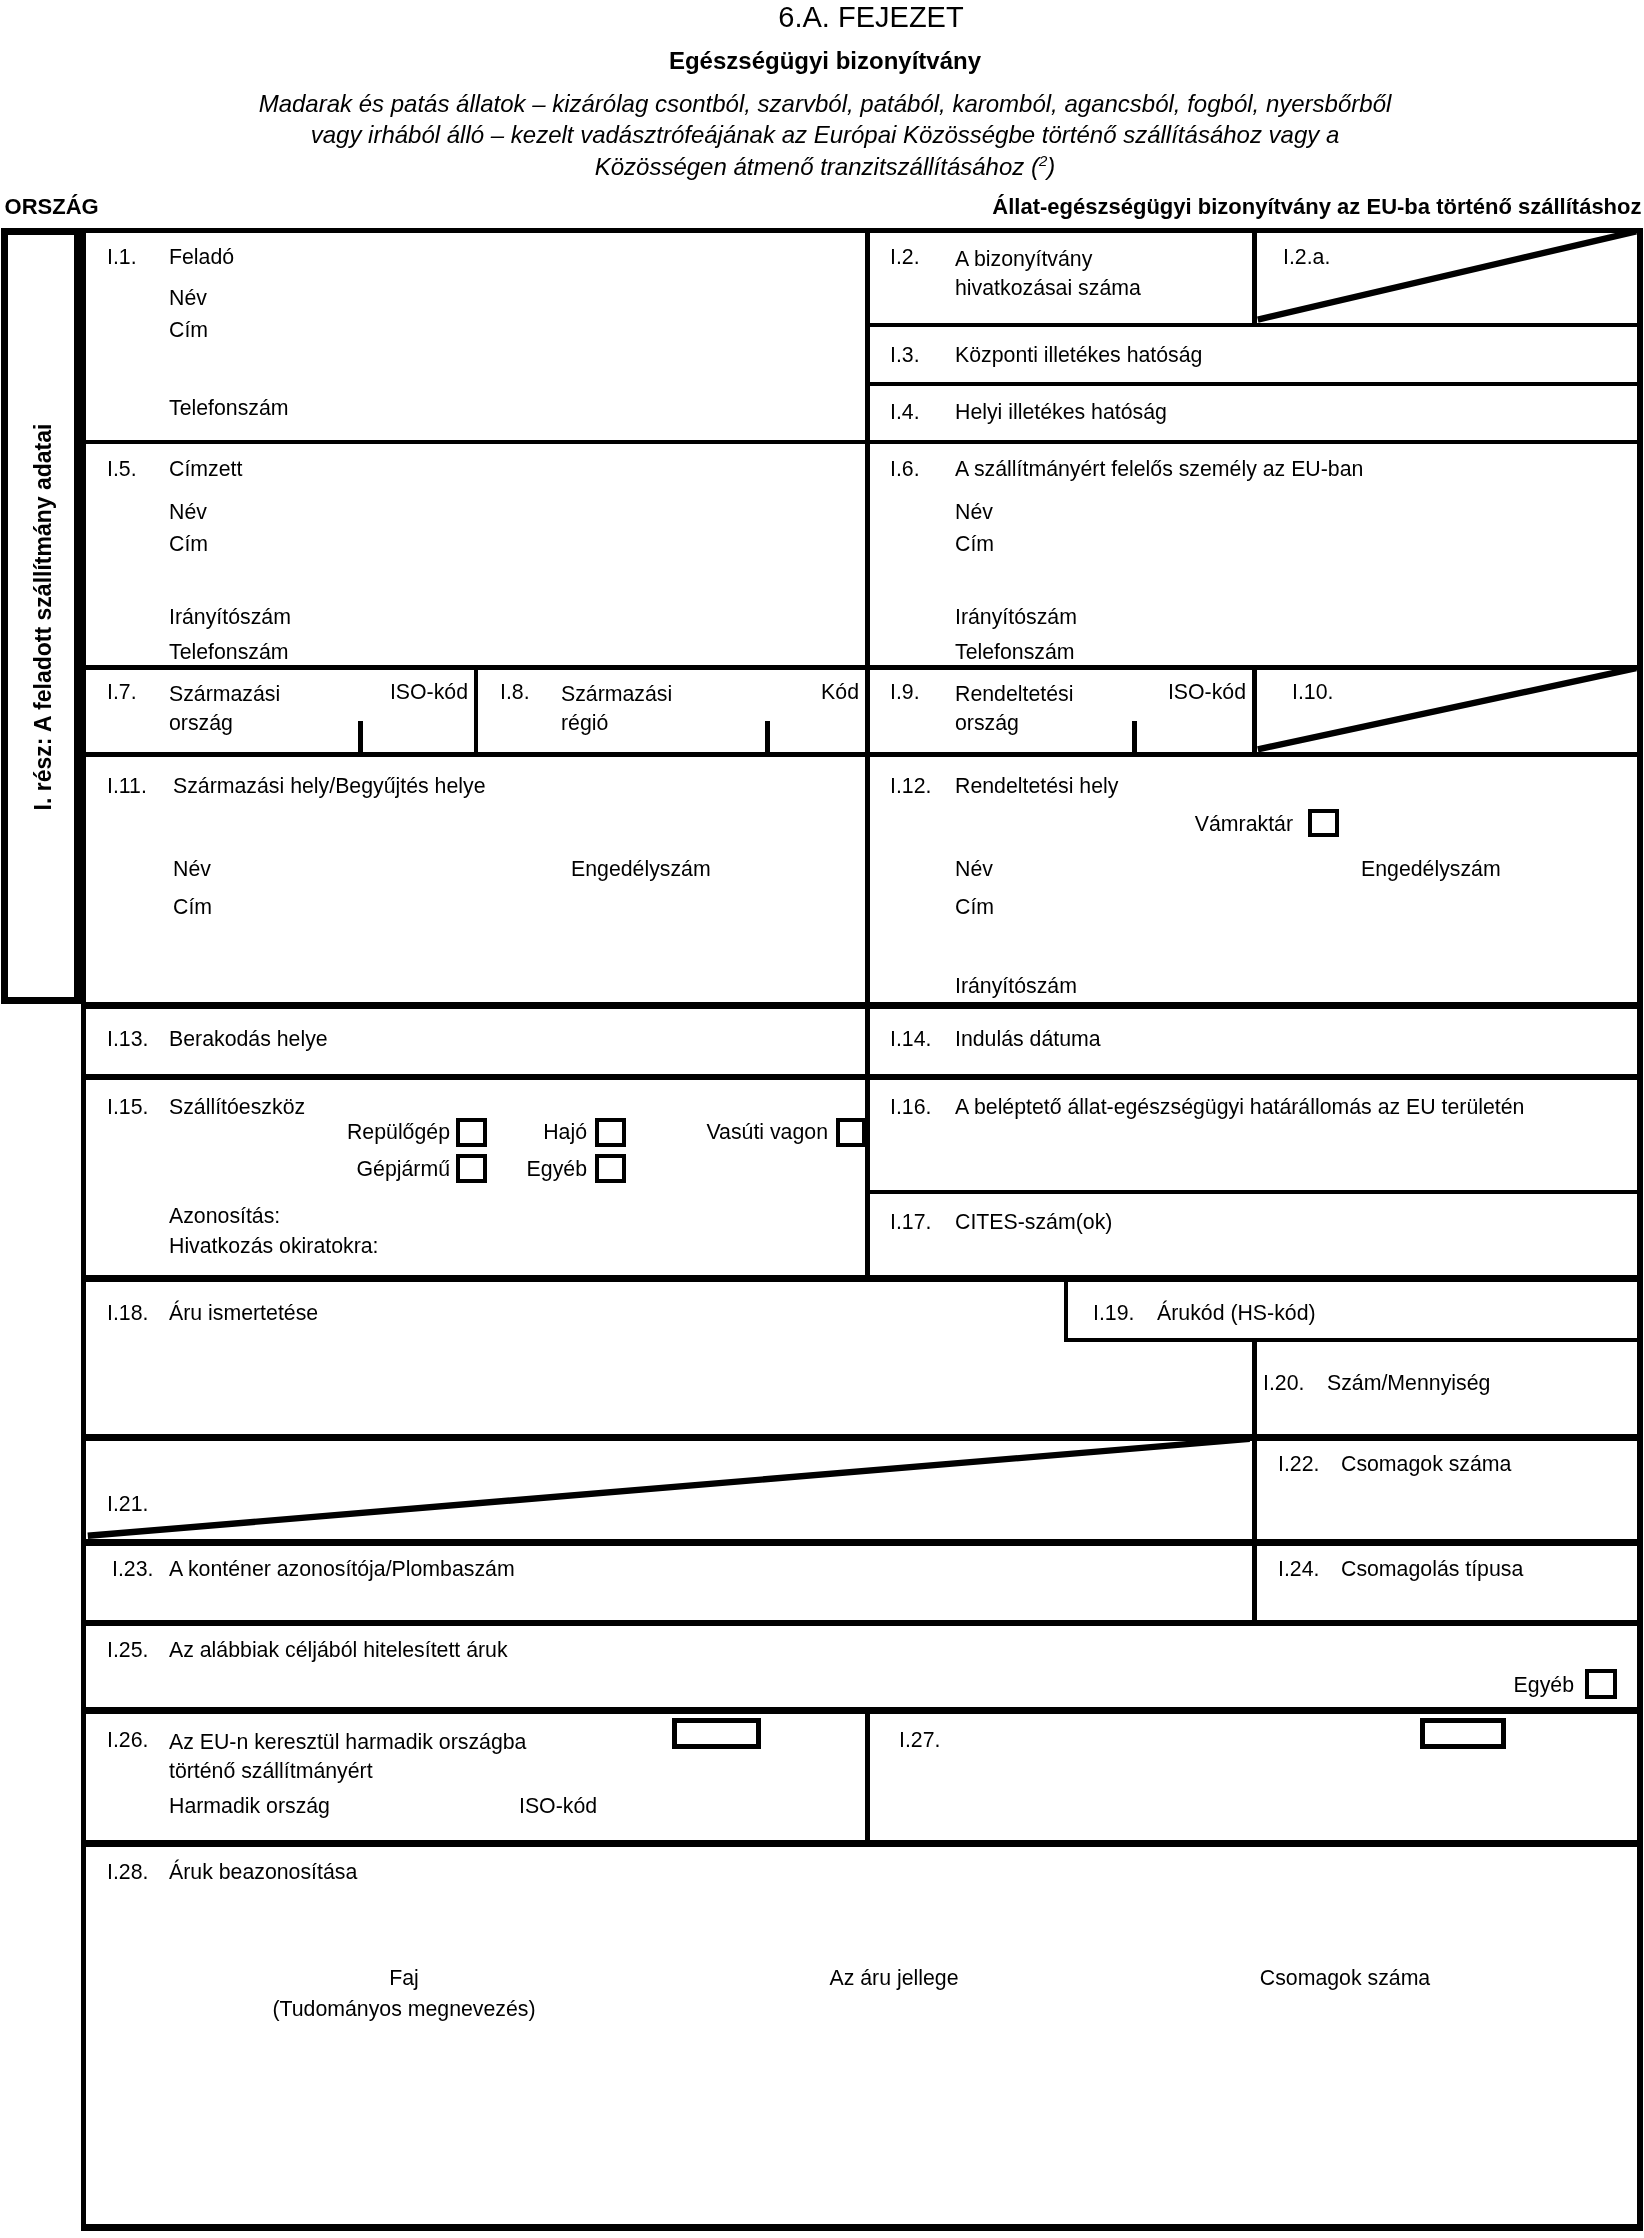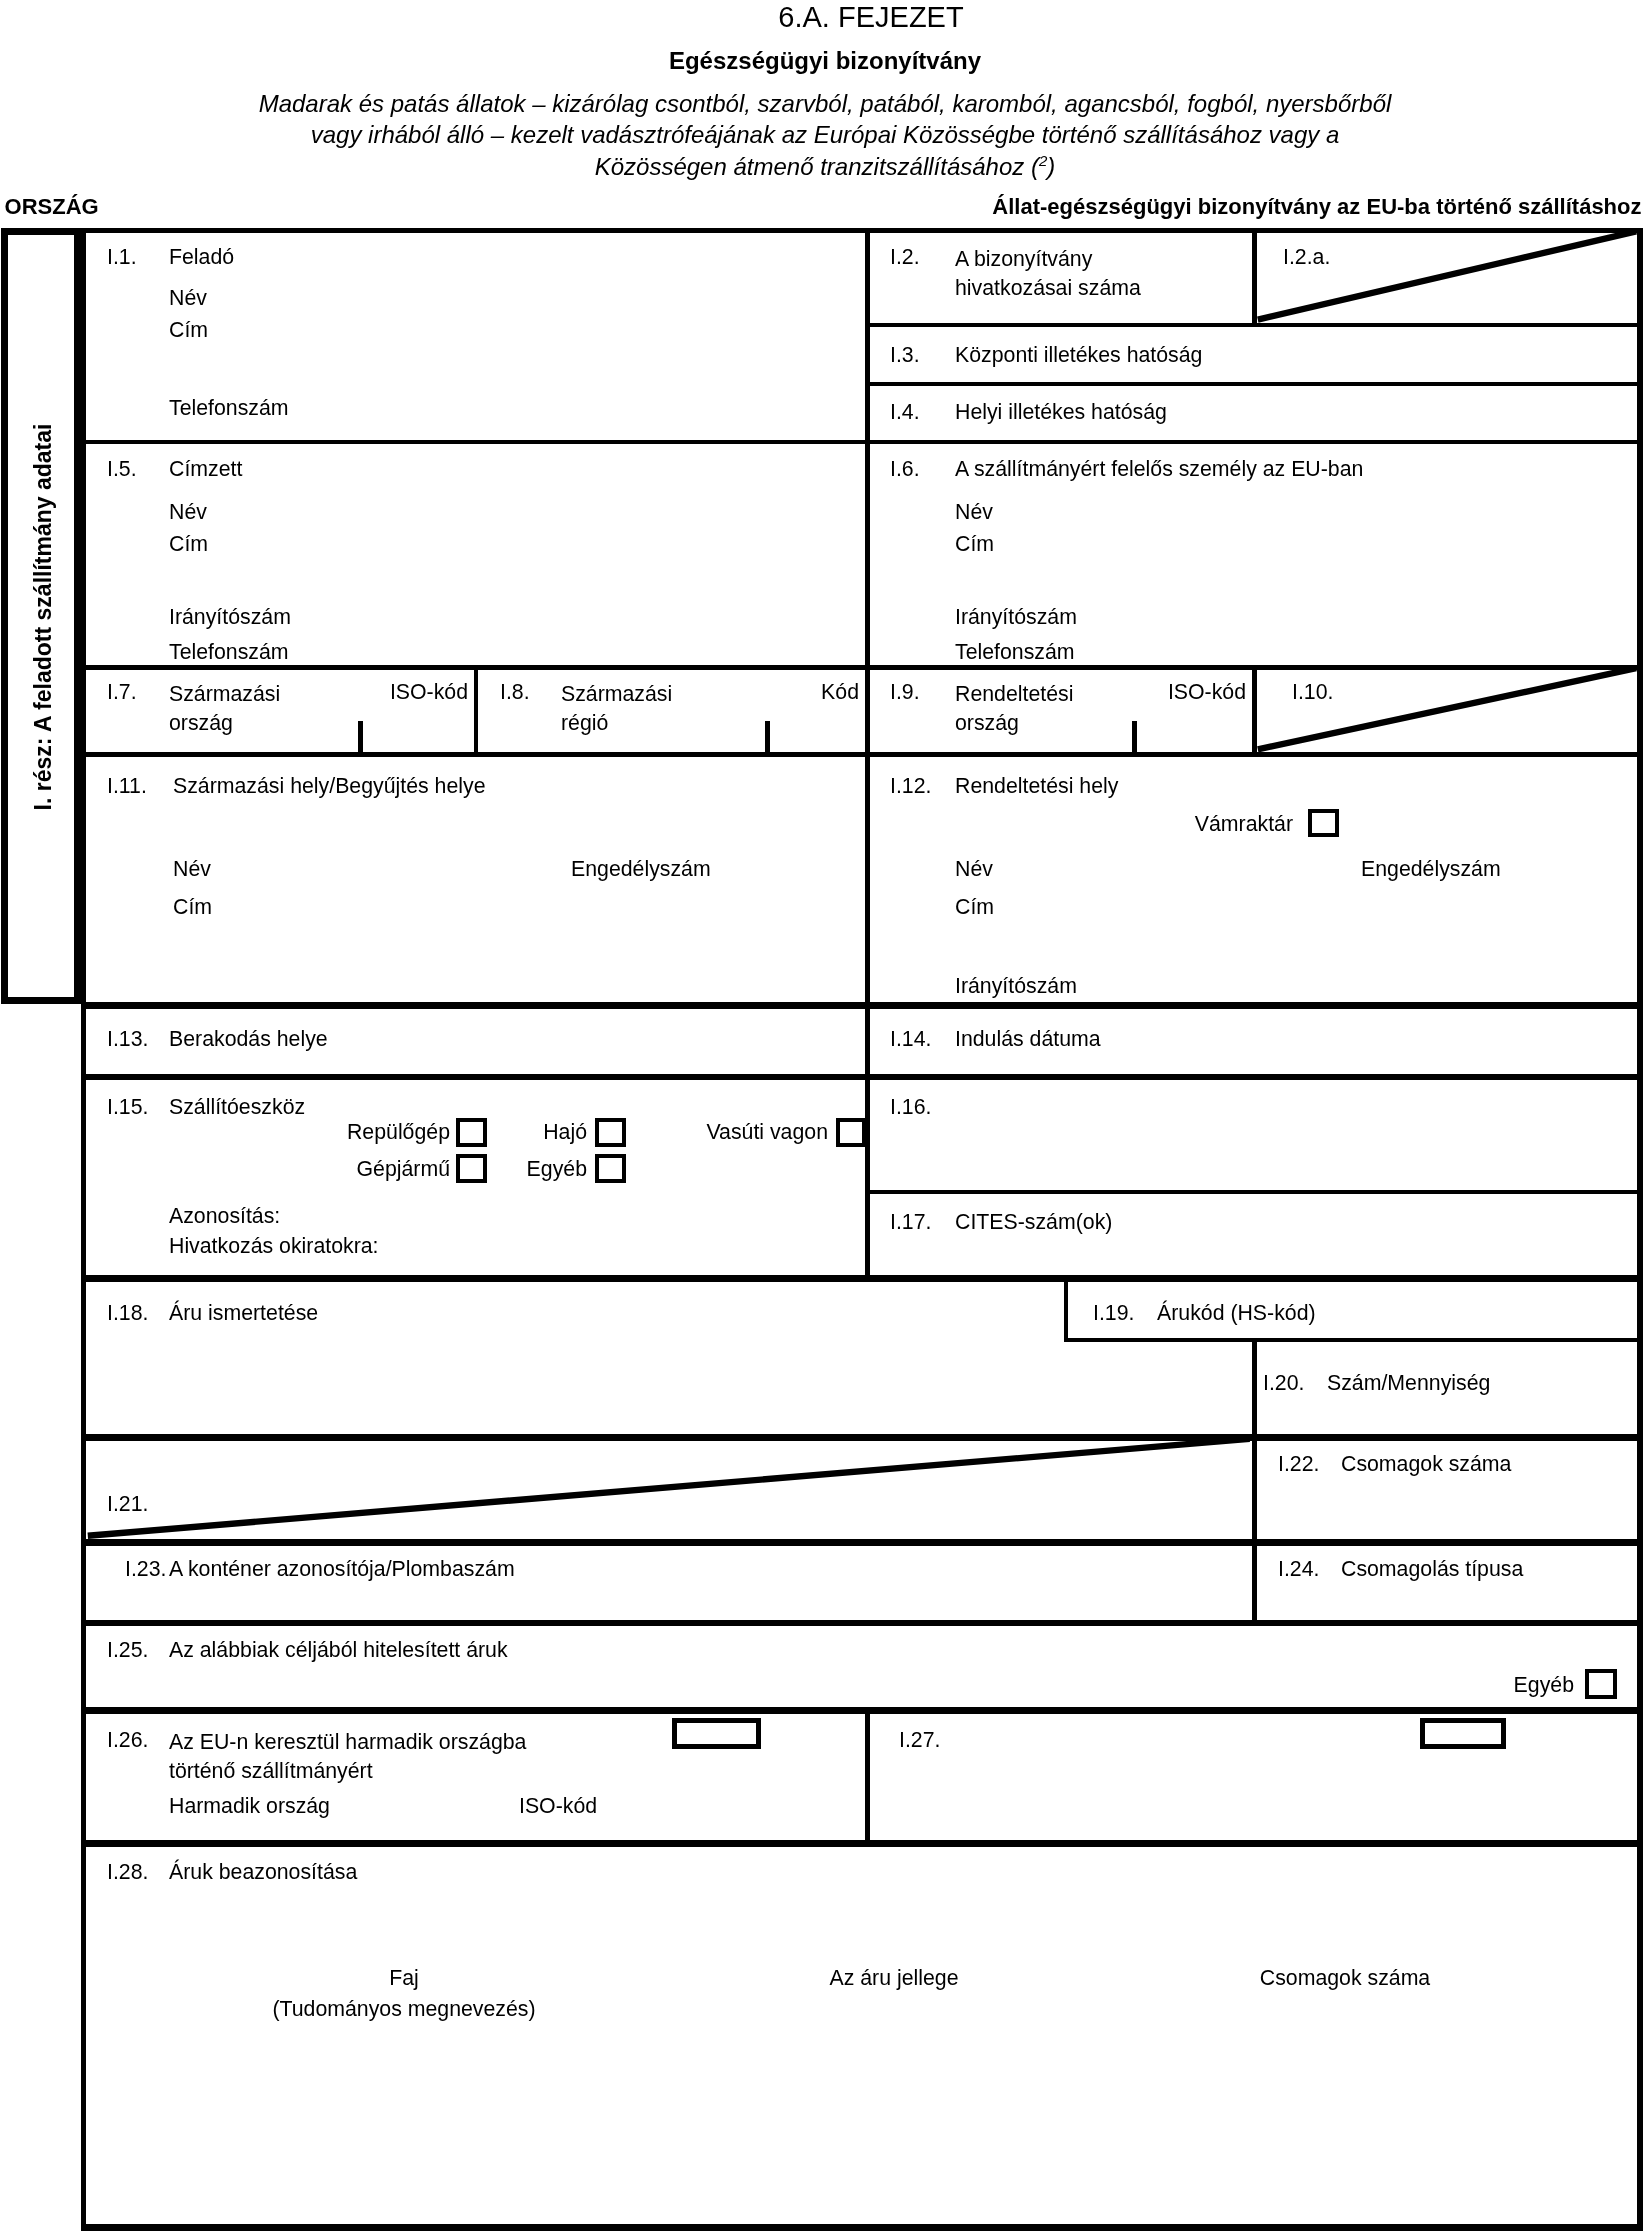--- a/index.html
+++ b/index.html
@@ -147,35 +147,36 @@
   <div class="t rt" style="right:817px;top:1120px">Vasúti vagon</div>
   <div class="cb" style="left:836px;top:1118px;width:30px;height:29px"></div>
   <div class="t rt" style="right:1195px;top:1157px">Gépjármű</div>
   <div class="cb" style="left:456px;top:1154px;width:31px;height:29px"></div>
   <div class="t rt" style="right:1058px;top:1157px">Egyéb</div>
   <div class="cb" style="left:595px;top:1154px;width:31px;height:29px"></div>
   <div class="t" style="left:169px;top:1204px">Azonosítás:</div>
   <div class="t" style="left:169px;top:1234px">Hivatkozás okiratokra:</div>
 
   <div class="t" style="left:890px;top:1095px">I.16.</div>
+  <div class="t" style="left:955px;top:1095px">A beléptető állat-egészségügyi határállomás az EU területén</div>
   <div class="t" style="left:890px;top:1210px">I.17.</div>
   <div class="t" style="left:955px;top:1210px">CITES-szám(ok)</div>
 
   <div class="t" style="left:107px;top:1301px">I.18.</div>
   <div class="t" style="left:169px;top:1301px">Áru ismertetése</div>
   <div class="t" style="left:1093px;top:1301px">I.19.</div>
   <div class="t" style="left:1157px;top:1301px">Árukód (HS-kód)</div>
   <div class="t" style="left:1263px;top:1371px">I.20.</div>
   <div class="t" style="left:1327px;top:1371px">Szám/Mennyiség</div>
 
   <div class="t" style="left:107px;top:1492px">I.21.</div>
   <div class="t" style="left:1278px;top:1452px">I.22.</div>
   <div class="t" style="left:1341px;top:1452px">Csomagok száma</div>
 
-  <div class="t" style="left:125px;top:1557px">I.23.</div>
+  <div class="t" style="left:112px;top:1557px">I.23.</div>
   <div class="t" style="left:169px;top:1557px">A konténer azonosítója/Plombaszám</div>
   <div class="t" style="left:1278px;top:1557px">I.24.</div>
   <div class="t" style="left:1341px;top:1557px">Csomagolás típusa</div>
 
   <div class="t" style="left:107px;top:1638px">I.25.</div>
   <div class="t" style="left:169px;top:1638px">Az alábbiak céljából hitelesített áruk</div>
   <div class="t rt" style="right:71px;top:1673px">Egyéb</div>
   <div class="cb" style="left:1585px;top:1669px;width:32px;height:30px"></div>
 
   <div class="t" style="left:107px;top:1728px">I.26.</div>

